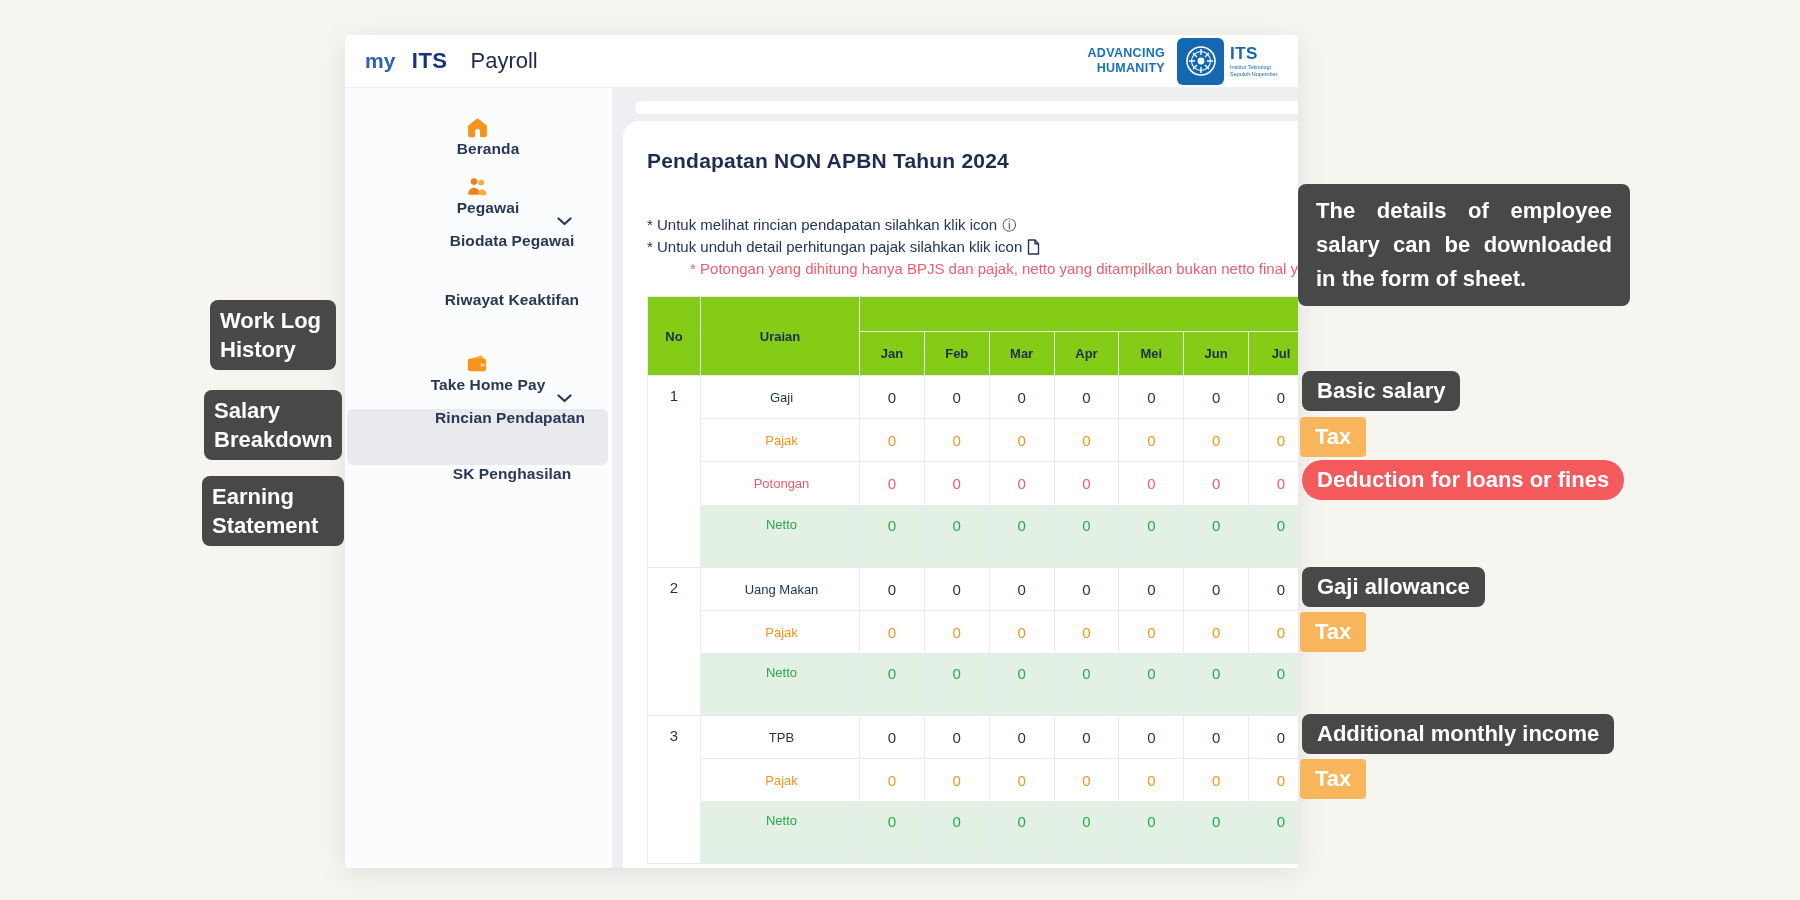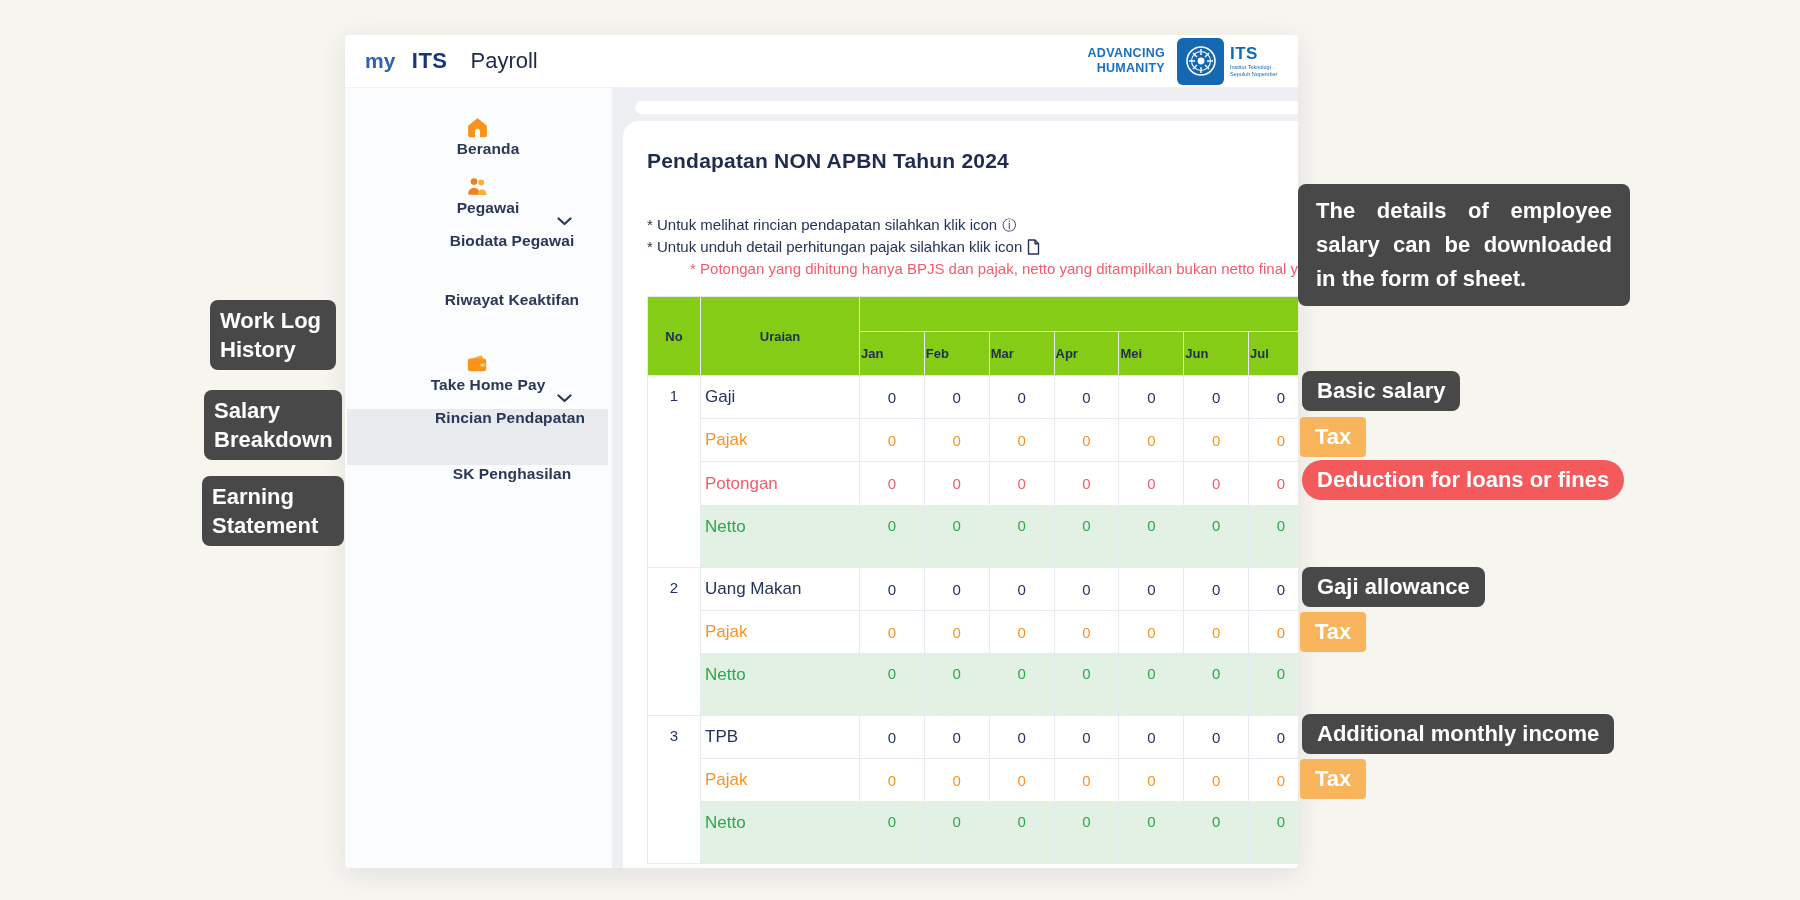--- a/index.html
+++ b/index.html
@@ -25,44 +25,44 @@
 
   .body-row{display:flex;height:780px;}
 
   
   .sidebar{width:268px;background:#fbfcfd;border-right:1px solid #eef0f4;box-sizing:border-box;padding-top:26px;flex:none;}
   .s-item{height:59px;display:flex;align-items:center;padding-left:19px;cursor:pointer;flex-direction:column;}
   .s-item .ibox{width:26px;height:26px;margin-right:22px;display:flex;align-items:center;justify-content:center;flex:none;}
   .s-item .lbl{color:#2a3757;font-size:15.5px;font-weight:600;letter-spacing:.1px;white-space:nowrap;}
   .s-item .chev{margin-left:auto;margin-right:40px;display:flex;}
   .s-sub{padding-left:67px;}
-  .s-sub.selected{background:var(--c-selbg,#e8eaee);border-radius:0;margin:0 4px 0 2px;padding-left:65px;height:56px;}
+  .s-sub.selected{background:var(--c-selbg,#e8eaee);border-radius:6px;margin:0 4px 0 2px;padding-left:65px;height:56px;}
 
   
   .content{flex:1;background:var(--c-contentbg,#edeff3);position:relative;}
   .top-strip{position:absolute;left:22px;right:0;top:13px;height:13px;background:#fff;border-radius:8px 0 0 8px;}
   .panel{position:absolute;left:10px;right:0;top:33px;bottom:0;background:#fff;border-radius:16px 0 0 0;
          padding:28px 0 0 24px;box-sizing:border-box;overflow:hidden;}
   .panel-title{color:#1f2c51;font-size:21px;font-weight:700;letter-spacing:.2px;}
   .notes{margin-top:41px;}
   .note{color:#24335a;font-size:15px;line-height:22px;white-space:nowrap;display:flex;align-items:center;gap:5px;}
   .note.red{color:var(--c-red2,#f25c6c);justify-content:flex-end;}
   .note .glyph{display:inline-flex;align-items:center;}
   .info-glyph{font-family:"DejaVu Sans",sans-serif;font-size:14px;color:#24335a;}
 
   
   table.pay{border-collapse:collapse;margin-top:16px;table-layout:fixed;width:667px;}
   .pay th,.pay td{border:1px solid #e7eaf1;box-sizing:border-box;}
   .pay th{color:#22304f;font-weight:700;font-size:13px;background:#84cc16;}
   .th-no{width:53px;}
   .th-uraian{width:159px;}
   .th-group{height:35px;border-bottom:1px solid #e7eaf1;}
-  .th-month{width:65px;height:44px;text-align:left;}
+  .th-month{width:65px;height:44px;text-align:center;}
   .td-no{text-align:center;vertical-align:top;padding-top:11px;color:#24335a;font-size:15px;background:#fff;}
-  .td-label{padding-left:4px;font-size:17px;color:#24335a;text-align:left;}
+  .td-label{padding-left:4px;font-size:13px;color:#24335a;text-align:center;}
   .td-val{text-align:center;font-size:15px;color:#24335a;}
   tr.row-normal td{height:43px;}
   tr.row-tax td{height:43px;}
   tr.row-tax .td-label,tr.row-tax .td-val{color:var(--c-orange,#f8941e);}
   tr.row-deduction td{height:44px;}
   tr.row-deduction .td-label,tr.row-deduction .td-val{color:var(--c-red,#ee5d6c);}
   tr.row-netto td{height:62px;background:var(--c-greenbg,#e2f1e4);vertical-align:top;padding-top:11px;}
   tr.row-netto .td-label,tr.row-netto .td-val{color:var(--c-green,#2ba84a);}
 
   

